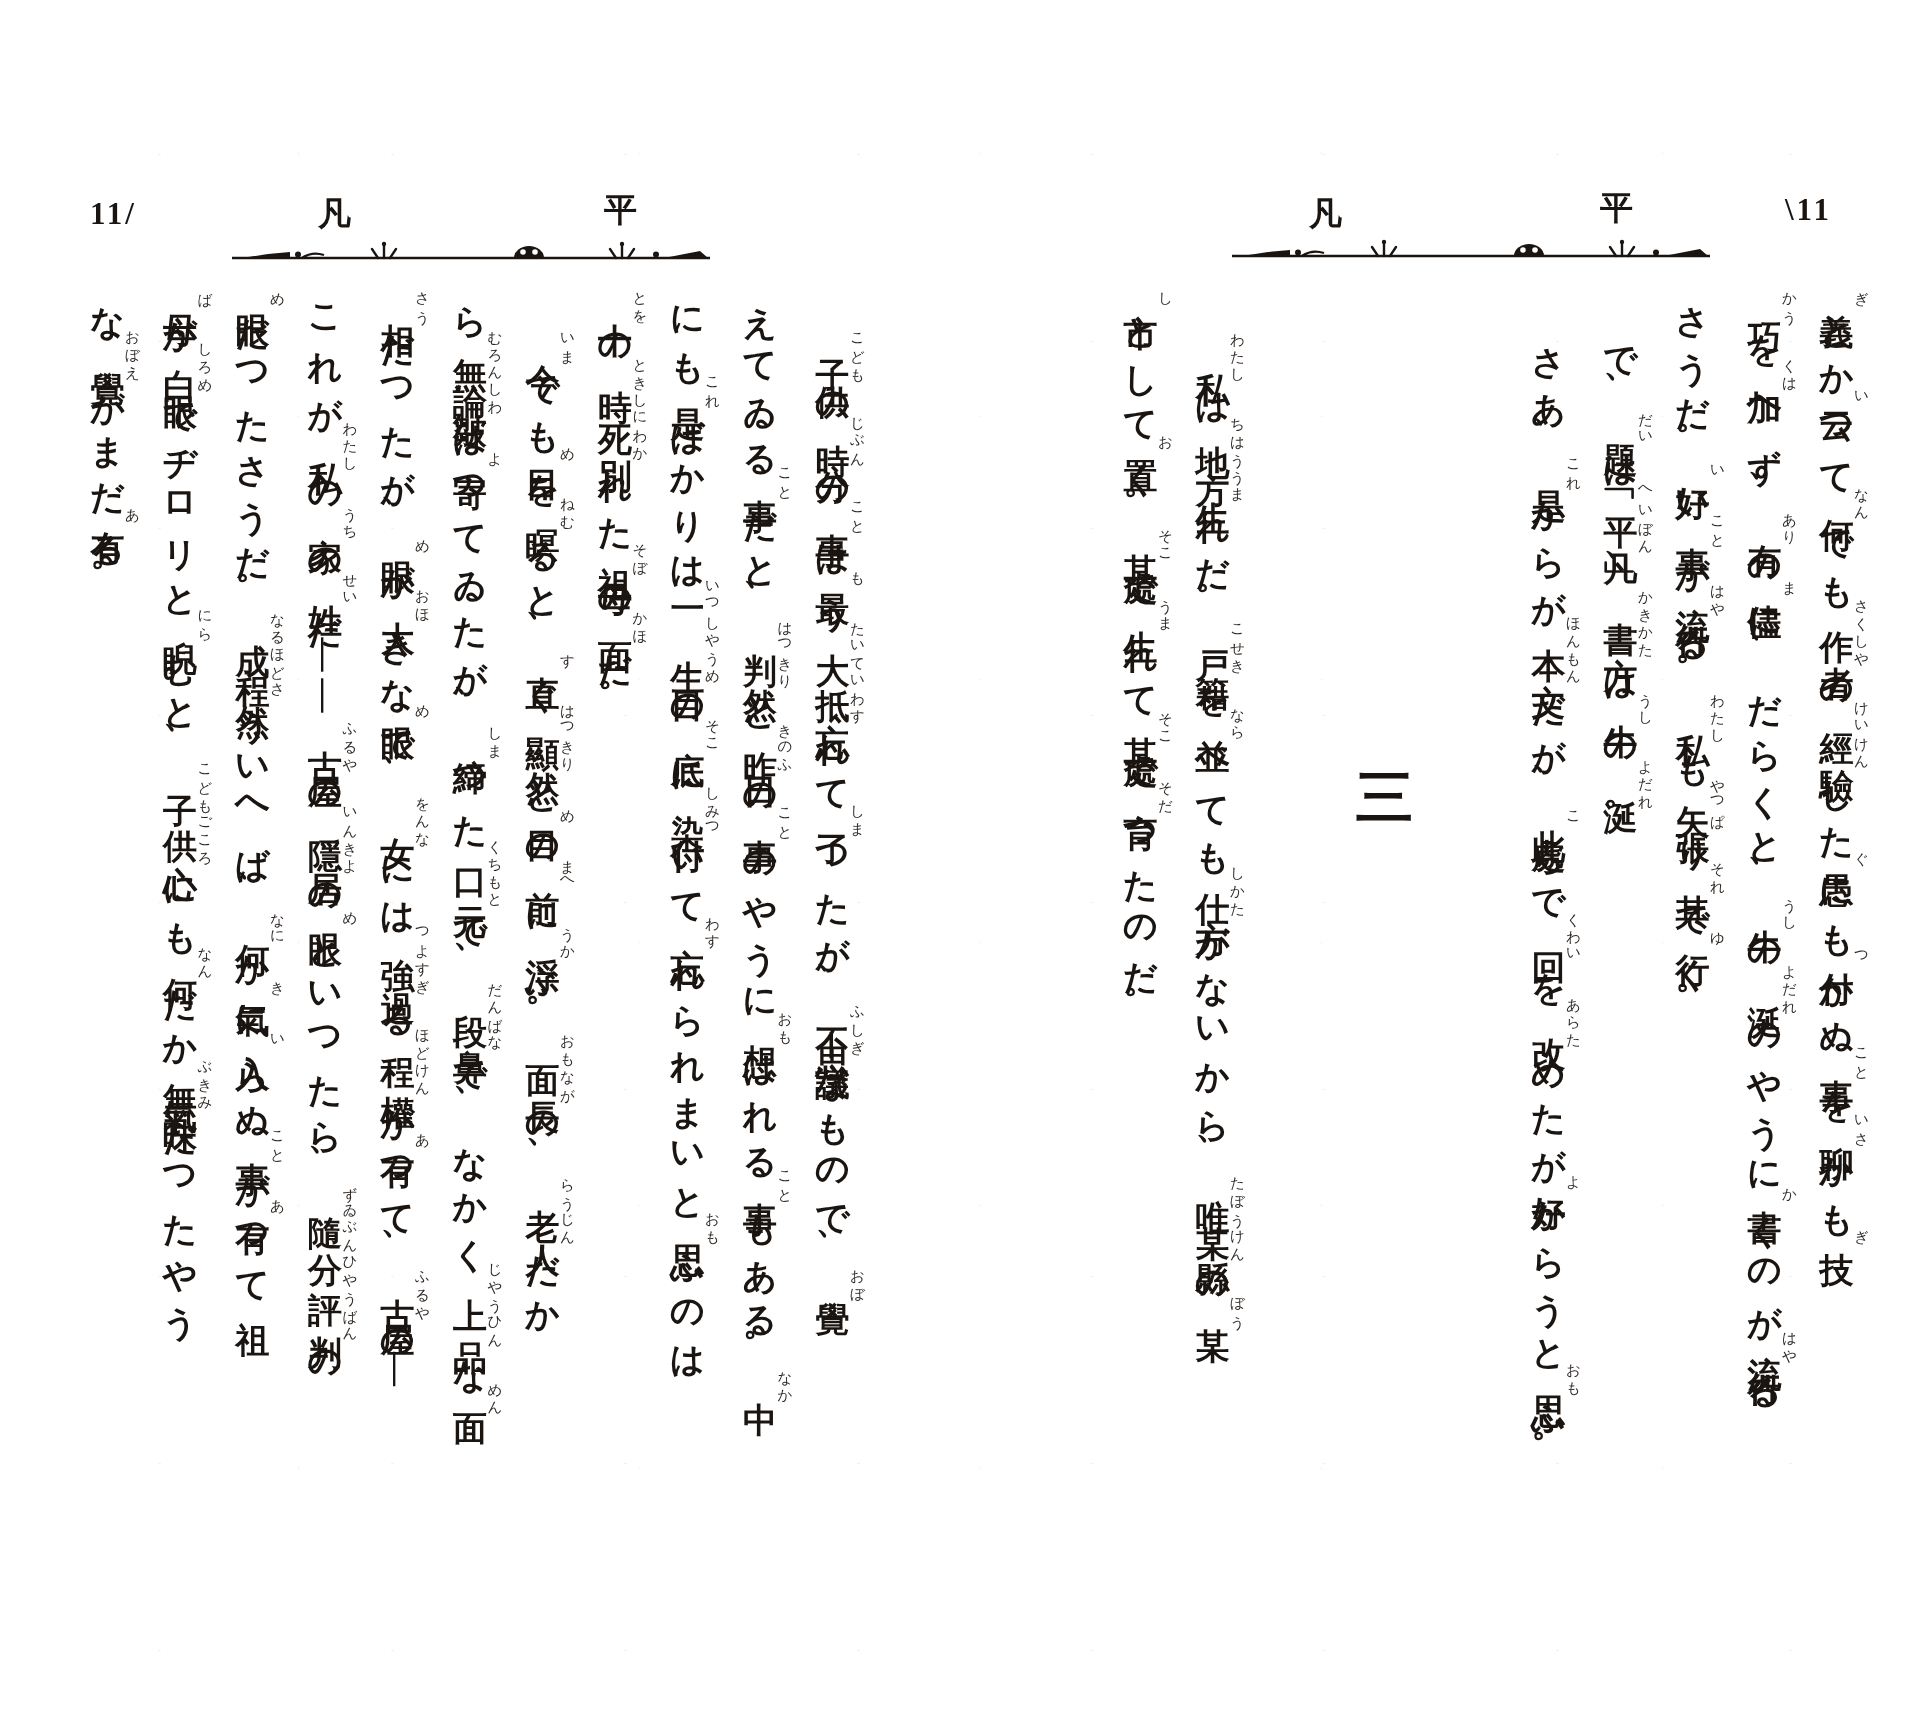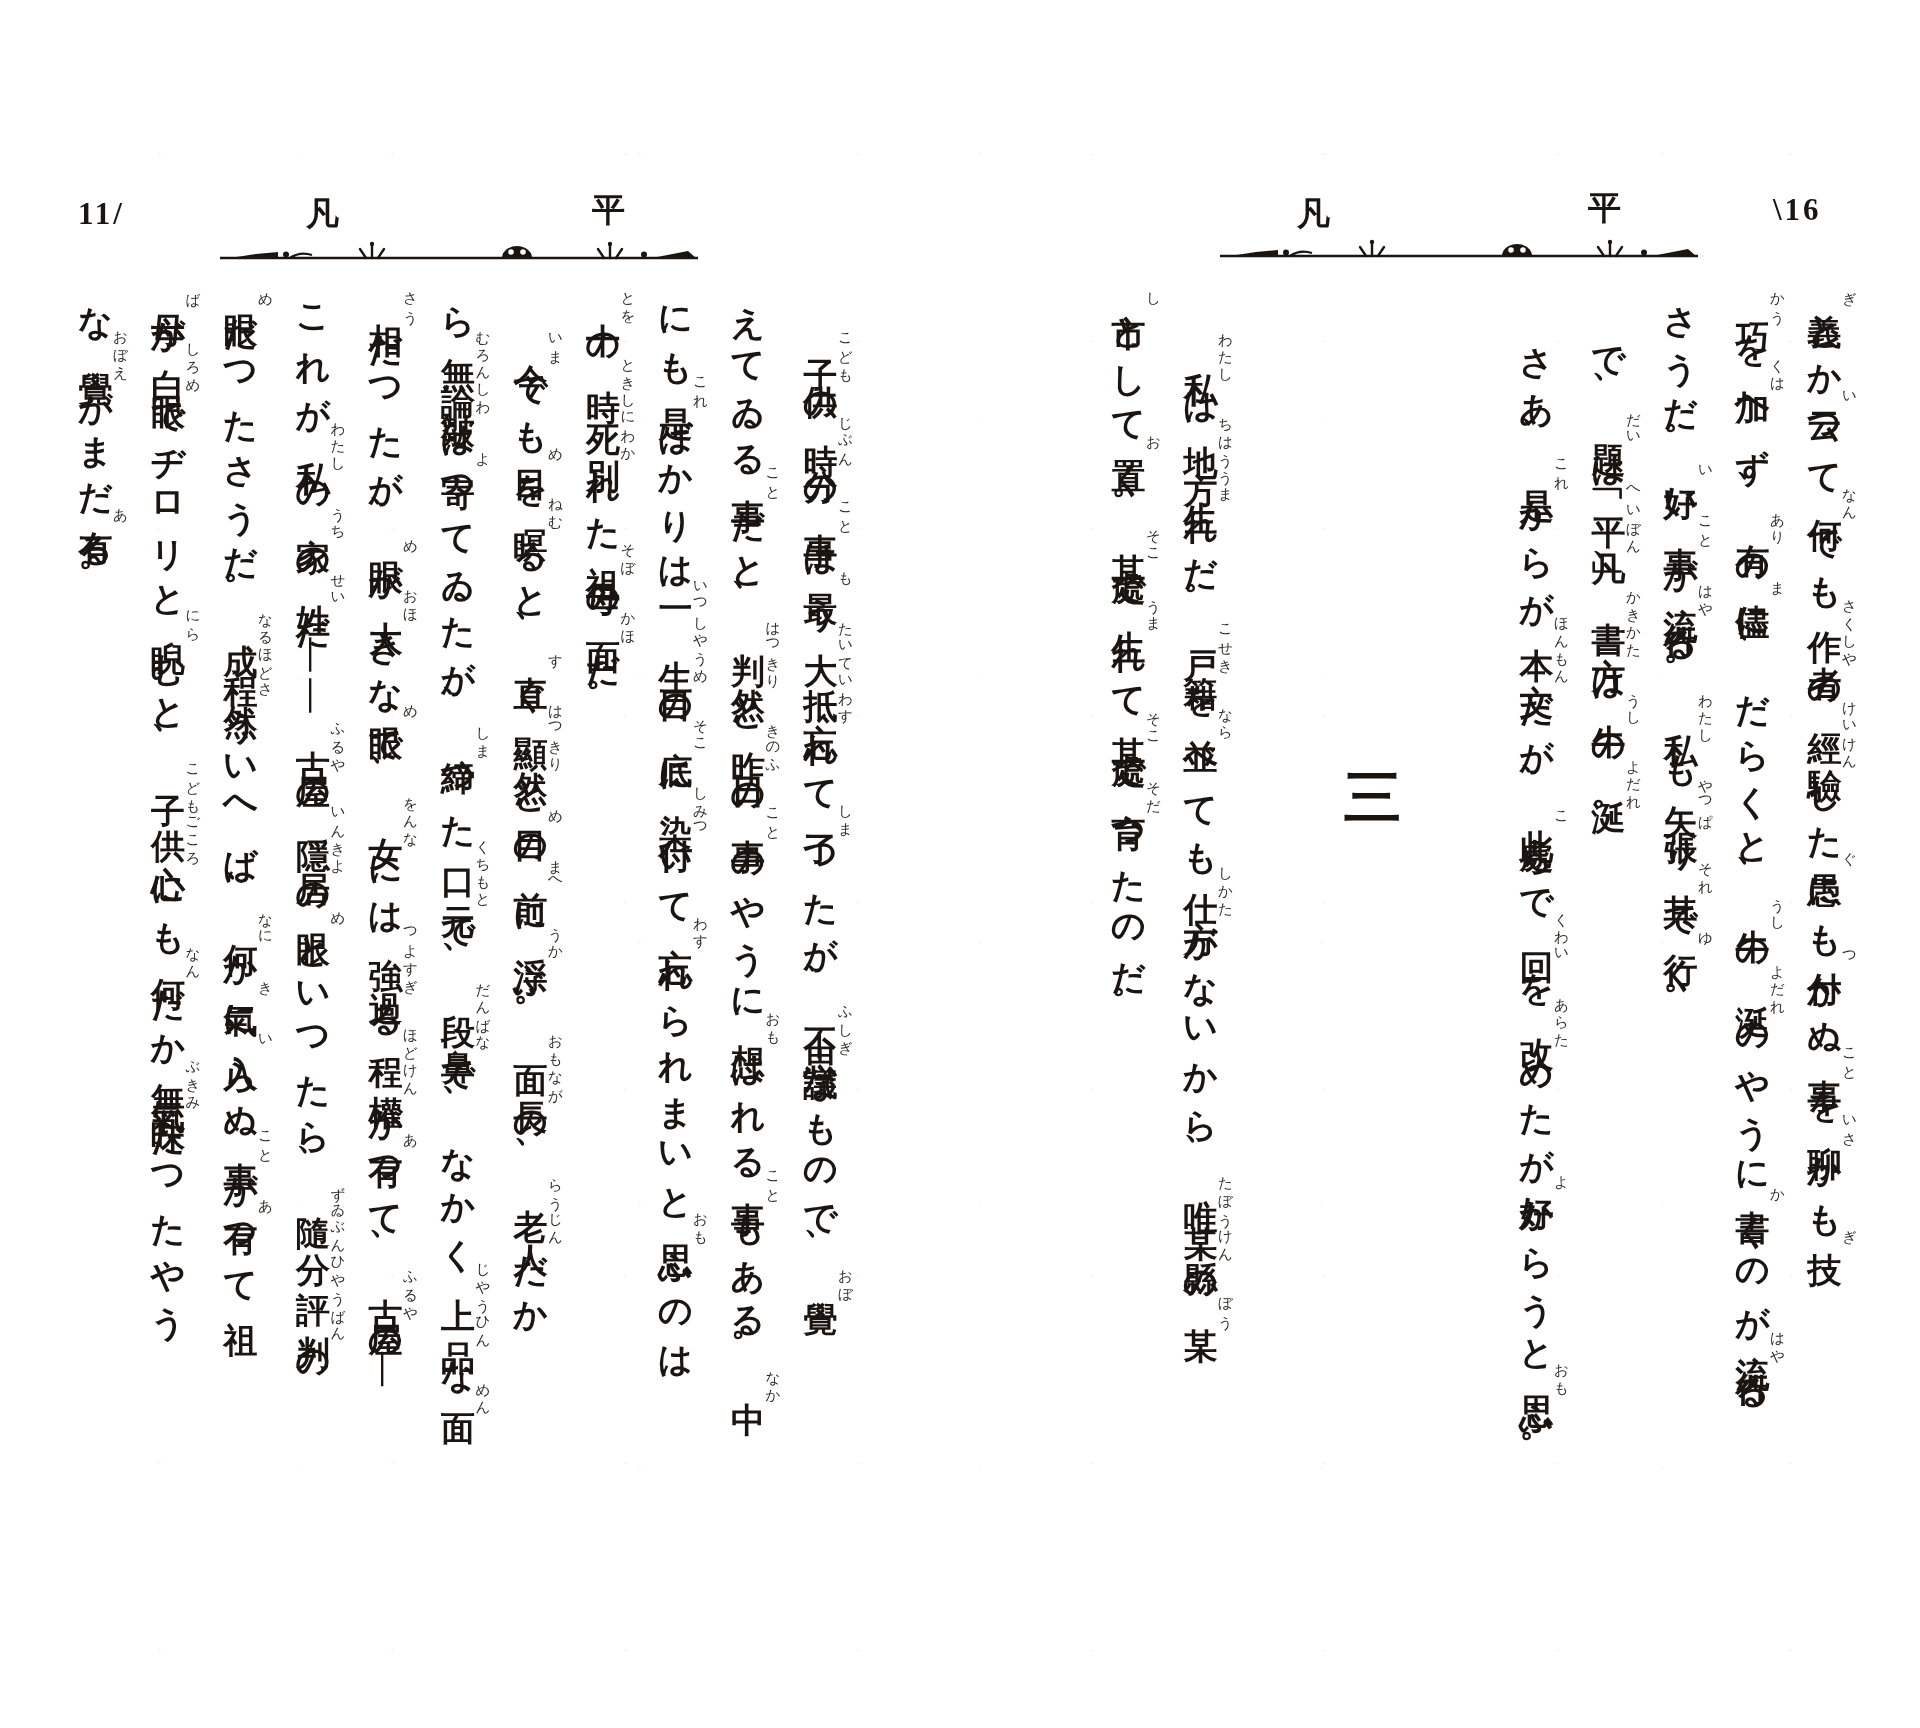--- a/index.html
+++ b/index.html
@@ -9,21 +9,21 @@
     width:1920px;height:1728px;overflow:hidden;
     background-color:#ffffff;
     background-image:
       radial-gradient(rgba(0,0,0,0.05) 1px, transparent 1.4px),
       radial-gradient(rgba(0,0,0,0.03) 1px, transparent 1.7px);
     background-size:233px 187px, 341px 263px;
     background-position:43px 61px, 128px 22px;
     font-family:"Liberation Serif","DejaVu Serif",serif;
     color:var(--ink);
   }
-  .scan{position:absolute;inset:0;}
+  .scan{position:absolute;inset:0;margin-left:12px;}
   .corner-num{
     position:absolute;font-size:31px;letter-spacing:3px;
     font-weight:600;color:var(--ink);white-space:pre;
   }
   .running-head-glyph{
     position:absolute;font-size:33px;font-weight:700;color:var(--ink);
   }
   .head-rule{position:absolute;}
   .page-body{position:absolute;}
   .col{
@@ -90,21 +90,21 @@
         <div class="col" style="right: 362.5px; width: 72.5px; line-height: 72.5px;">ら<ruby>無論<rt>むろん</rt></ruby><ruby>皺<rt>しわ</rt></ruby>は<ruby>寄<rt>よ</rt></ruby>つてゐたが、<ruby>締<rt>しま</rt></ruby>つた<ruby>口元<rt>くちもと</rt></ruby>で、<ruby>段鼻<rt>だんばな</rt></ruby>で、なかく<ruby>上品<rt>じやうひん</rt></ruby>な<ruby>面<rt>めん</rt></ruby></div>
         <div class="col" style="right: 435px; width: 72.5px; line-height: 72.5px;"><ruby>相<rt>さう</rt></ruby>だつたが、<ruby>眼<rt>め</rt></ruby>が<ruby>大<rt>おほ</rt></ruby>きな<ruby>眼<rt>め</rt></ruby>で、<ruby>女<rt>をんな</rt></ruby>には<ruby>強過<rt>つよすぎ</rt></ruby>る<ruby>程<rt>ほど</rt></ruby><ruby>權<rt>けん</rt></ruby>が<ruby>有<rt>あ</rt></ruby>つて、<ruby>古屋<rt>ふるや</rt></ruby>の—</div>
         <div class="col" style="right: 507.5px; width: 72.5px; line-height: 72.5px;">これが<ruby>私<rt>わたし</rt></ruby>の<ruby>家<rt>うち</rt></ruby>の<ruby>姓<rt>せい</rt></ruby>だ——<ruby>古屋<rt>ふるや</rt></ruby>の<ruby>隱居<rt>いんきよ</rt></ruby>の<ruby>眼<rt>め</rt></ruby>といつたら、<ruby>隨分<rt>ずゐぶん</rt></ruby><ruby>評判<rt>ひやうばん</rt></ruby>の</div>
         <div class="col" style="right: 580px; width: 72.5px; line-height: 72.5px;"><ruby>眼<rt>め</rt></ruby>だつたさうだ。<ruby>成程<rt>なるほど</rt></ruby><ruby>然<rt>さ</rt></ruby>ういへば、<ruby>何<rt>なに</rt></ruby>か<ruby>氣<rt>き</rt></ruby>に<ruby>入<rt>い</rt></ruby>らぬ<ruby>事<rt>こと</rt></ruby>が<ruby>有<rt>あ</rt></ruby>つて祖</div>
         <div class="col" style="right: 652.5px; width: 72.5px; line-height: 72.5px;"><ruby>母<rt>ば</rt></ruby>が<ruby>白眼<rt>しろめ</rt></ruby>でヂロリと<ruby>睨<rt>にら</rt></ruby>むと、<ruby>子供心<rt>こどもごころ</rt></ruby>にも<ruby>何<rt>なん</rt></ruby>だか<ruby>無氣味<rt>ぶきみ</rt></ruby>だつたやう</div>
         <div class="col" style="right: 725px; width: 72.5px; line-height: 72.5px;">な<ruby>覺<rt>おぼえ</rt></ruby>がまだ<ruby>有<rt>あ</rt></ruby>る。</div>
       </div>
   </div>
 
   <div>
-    <div class="corner-num" style="left:1773px;top:192px;">\16</div>
+    <div class="corner-num" style="left:1773px;top:192px;">\11</div>
 
     <span class="running-head-glyph" style="left:1297px;top:192px;">凡</span>
     <span class="running-head-glyph" style="left:1588px;top:186px;">平</span>
 
     <svg class="head-rule" style="left:1216px;top:238px;" width="486" height="28" viewBox="0 0 486 28">
       <g fill="var(--ink)" stroke="var(--ink)">
         <line x1="4" y1="18" x2="482" y2="18" stroke-width="2.6"></line>
         <polygon points="14,18 62,18 62,12 40,14" stroke="none"></polygon>
         <circle cx="70" cy="14.5" r="3" stroke="none"></circle>
         <path d="M74,18 q10,-7 22,-3" fill="none" stroke-width="2.2"></path>

